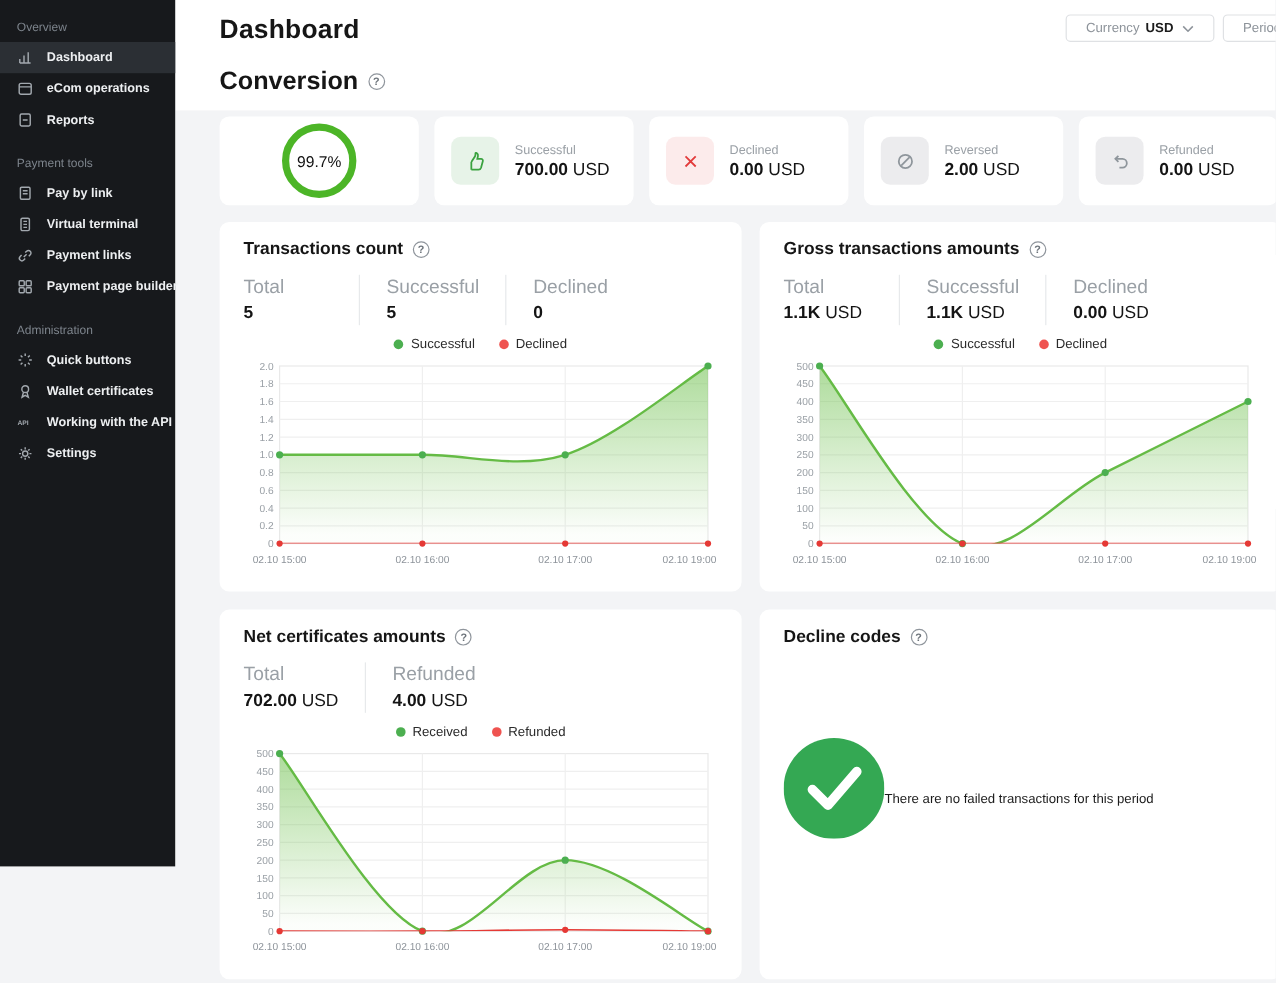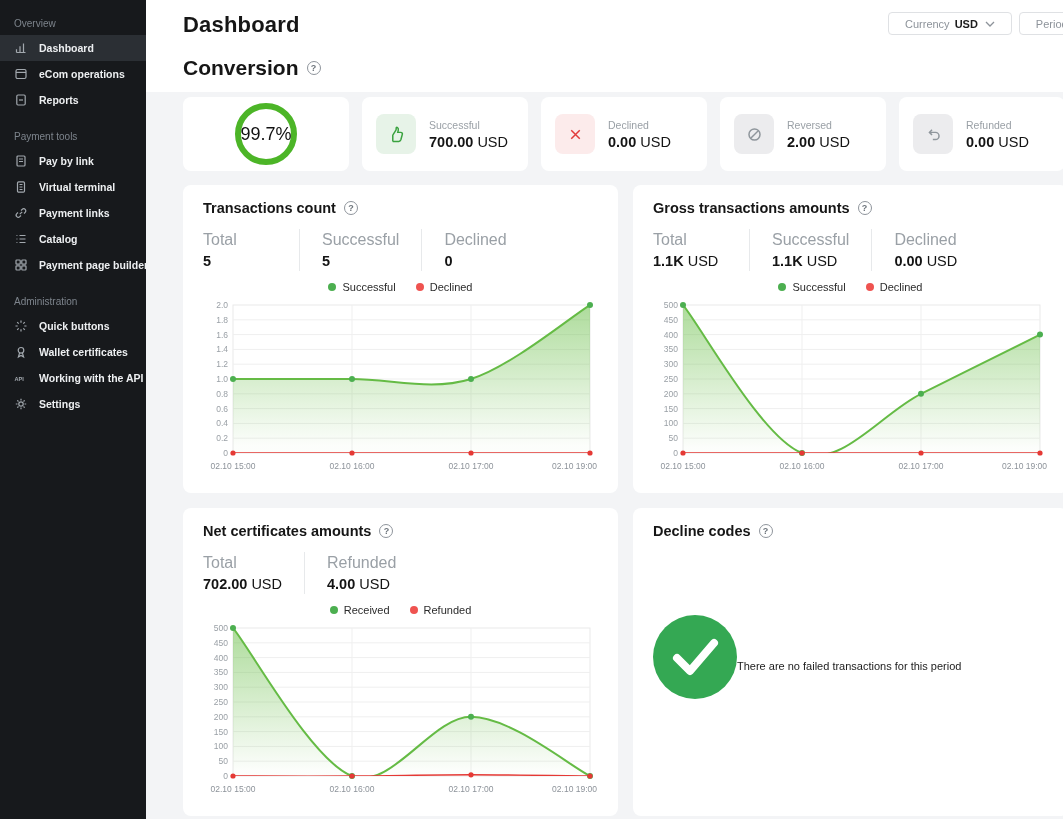--- a/index.html
+++ b/index.html
@@ -1,20 +1,20 @@
 <!DOCTYPE html>
 <html><head>
 <meta charset="utf-8">
 <style>
   * { margin:0; padding:0; box-sizing:border-box; }
   html,body { width:1063px; height:819px; overflow:hidden; font-family:"Liberation Sans",sans-serif; background:#f3f4f6; }
   b { font-weight:700; }
 
   
-  .sidebar { position:fixed; left:0; top:0; width:146px; height:819px; background:#17191c; z-index:5; }
+  .sidebar { position:fixed; left:0; top:0; width:146px; height:722px; background:#17191c; z-index:5; }
   .side-section { padding-top:12px; }
   .side-label { color:#7d848c; font-size:10px; padding:6px 0 6px 14px; }
   .side-item { display:flex; align-items:center; gap:11px; height:26px; padding-left:14px; cursor:pointer; }
   .side-item.active { background:#2b2f34; }
   .side-item .si { width:14px; height:14px; flex:0 0 14px; color:#a2a8ae; }
   .side-item span.txt { color:#edeff1; font-size:10.5px; font-weight:700; white-space:nowrap; }
   .si svg { width:14px; height:14px; display:block; }
   .si svg * { stroke:#a2a8ae; stroke-width:1.2; fill:none; }
   .si svg text { stroke:none !important; fill:#a2a8ae; }
 
@@ -34,21 +34,21 @@
   .select svg { margin-left:2px; }
 
   .content { padding:5px 0 0 37px; position:relative; }
 
   
   .cards { display:flex; gap:13px; margin-bottom:14px; }
   .card { width:166px; height:74px; background:#fff; border-radius:8px; flex:0 0 166px;
           display:flex; align-items:center; padding:0 14px; gap:13px; }
   .card.gauge-card { justify-content:center; }
   .ring { width:62px; height:62px; border:6px solid #4cb527; border-radius:50%;
-          display:flex; align-items:center; justify-content:center; font-size:18px; font-weight:500; color:#111; }
+          display:flex; align-items:center; justify-content:center; font-size:13px; font-weight:500; color:#111; }
   .ic-sq { width:40px; height:40px; border-radius:8px; display:flex; align-items:center; justify-content:center; flex:0 0 40px; }
   .ic-sq.green { background:#e7f3e8; } .ic-sq.green svg * { stroke:#3aa23f; }
   .ic-sq.red { background:#fcebeb; }  .ic-sq.red svg * { stroke:#e23b3b; }
   .ic-sq.gray { background:#ececee; } .ic-sq.gray svg * { stroke:#8f969c; }
   .ic-sq svg { width:17px; height:17px; } .ic-sq svg * { fill:none; stroke-width:1.4; }
   .card .cl { font-size:10.5px; color:#9aa0a6; margin-bottom:3px; }
   .card .cv { font-size:14.5px; color:#141414; font-weight:700; white-space:nowrap; }
   .card .cv .sfx { font-weight:400; }
 
   
@@ -129,28 +129,20 @@
     </div>
     <div class="side-item">
       <span class="si">
           <svg viewBox="0 0 14 14">
             <path d="M5.8 8.2l2.4-2.4"></path>
             <path d="M7 9.5l-1.2 1.2a2.1 2.1 0 0 1-3-3L4 6.5"></path>
             <path d="M7 4.5l1.2-1.2a2.1 2.1 0 0 1 3 3L10 7.5"></path>
           </svg>
         </span>
       <span class="txt">Payment links</span>
-    </div>
-    <div class="side-item">
-      <span class="si">
-          <svg viewBox="0 0 14 14">
-            <path d="M5.5 3.5h6M5.5 7h6M5.5 10.5h6M2.5 3.5h.9M2.5 7h.9M2.5 10.5h.9"></path>
-          </svg>
-        </span>
-      <span class="txt">Catalog</span>
     </div>
     <div class="side-item">
       <span class="si">
           <svg viewBox="0 0 14 14">
             <rect x="2" y="2" width="4.2" height="4.2" rx=".8"></rect>
             <rect x="7.8" y="2" width="4.2" height="4.2" rx=".8"></rect>
             <rect x="2" y="7.8" width="4.2" height="4.2" rx=".8"></rect>
             <rect x="7.8" y="7.8" width="4.2" height="4.2" rx=".8"></rect>
           </svg>
         </span>

